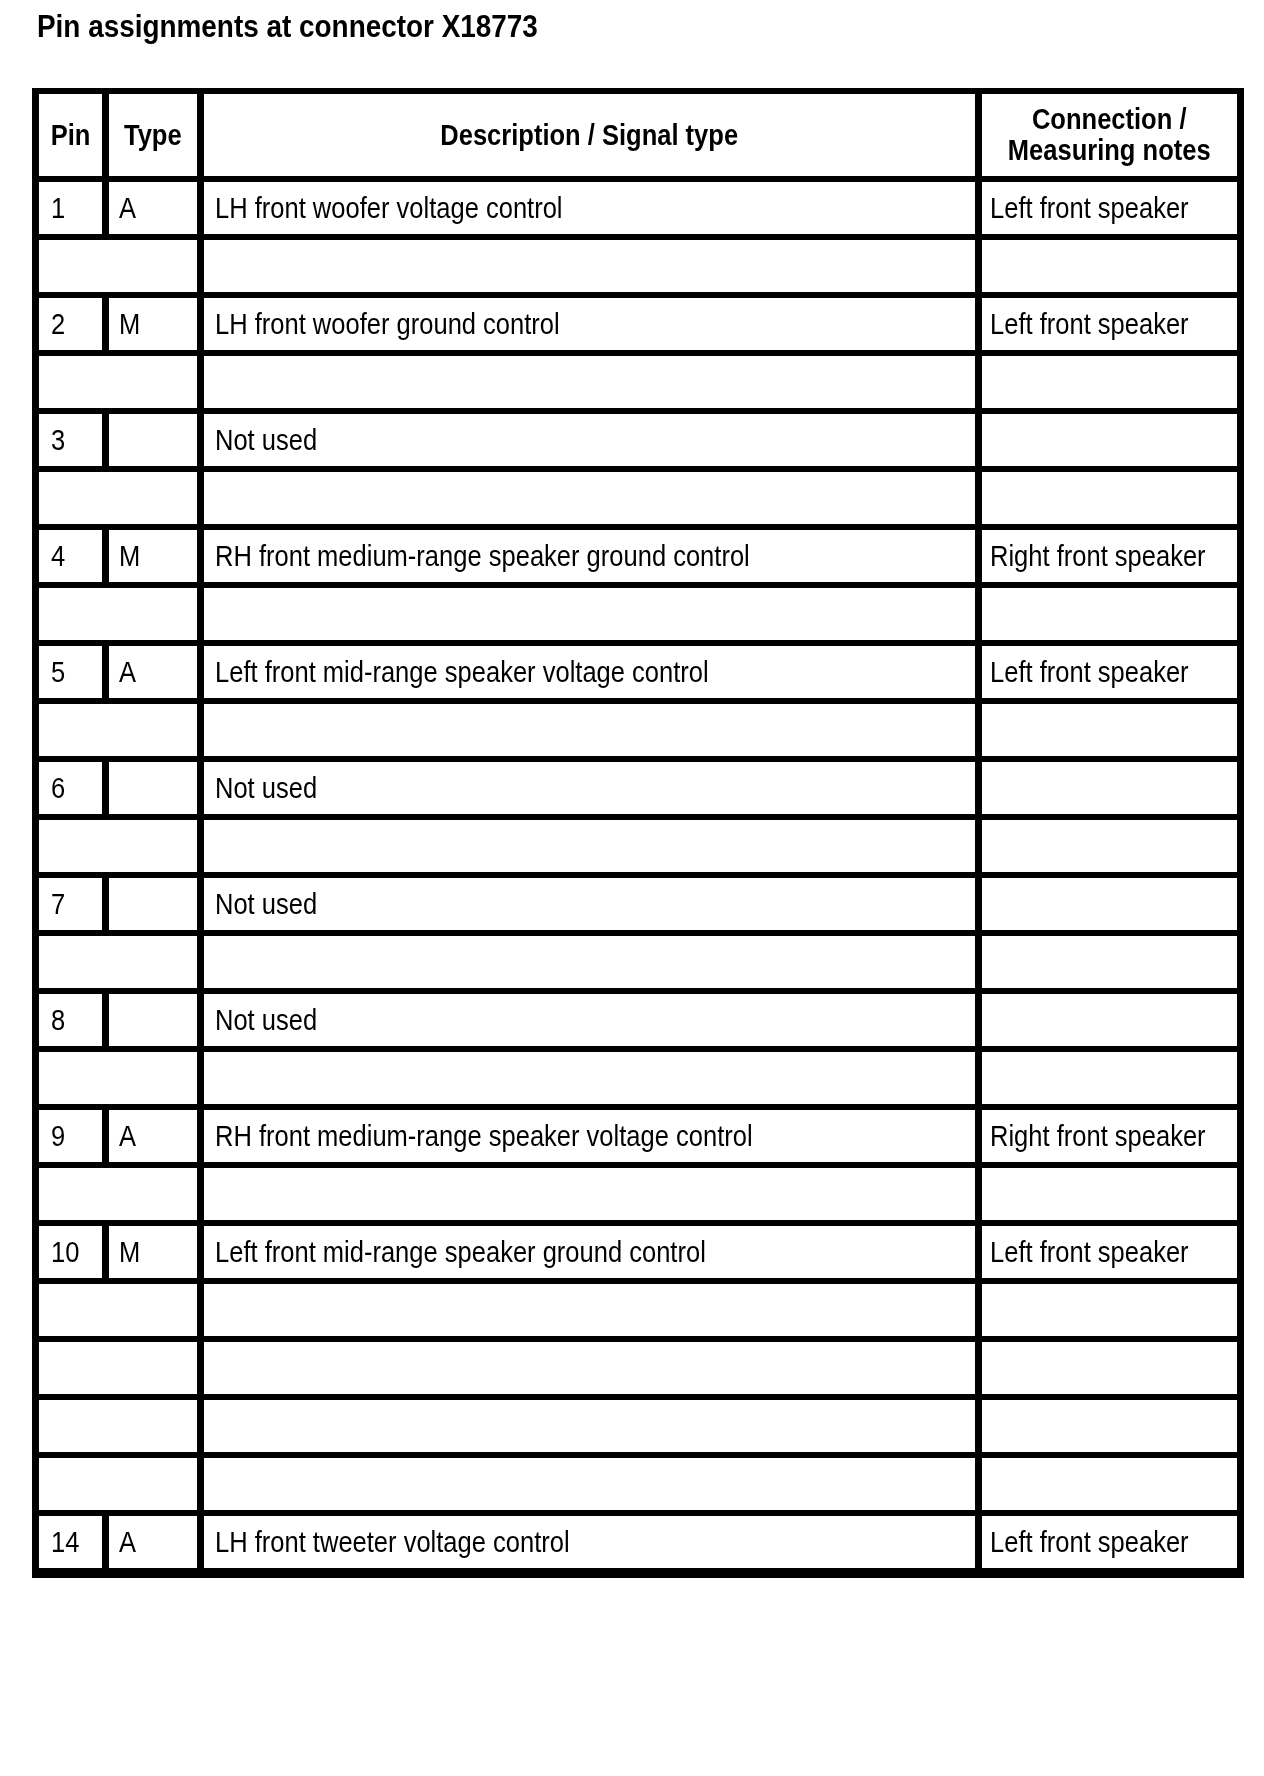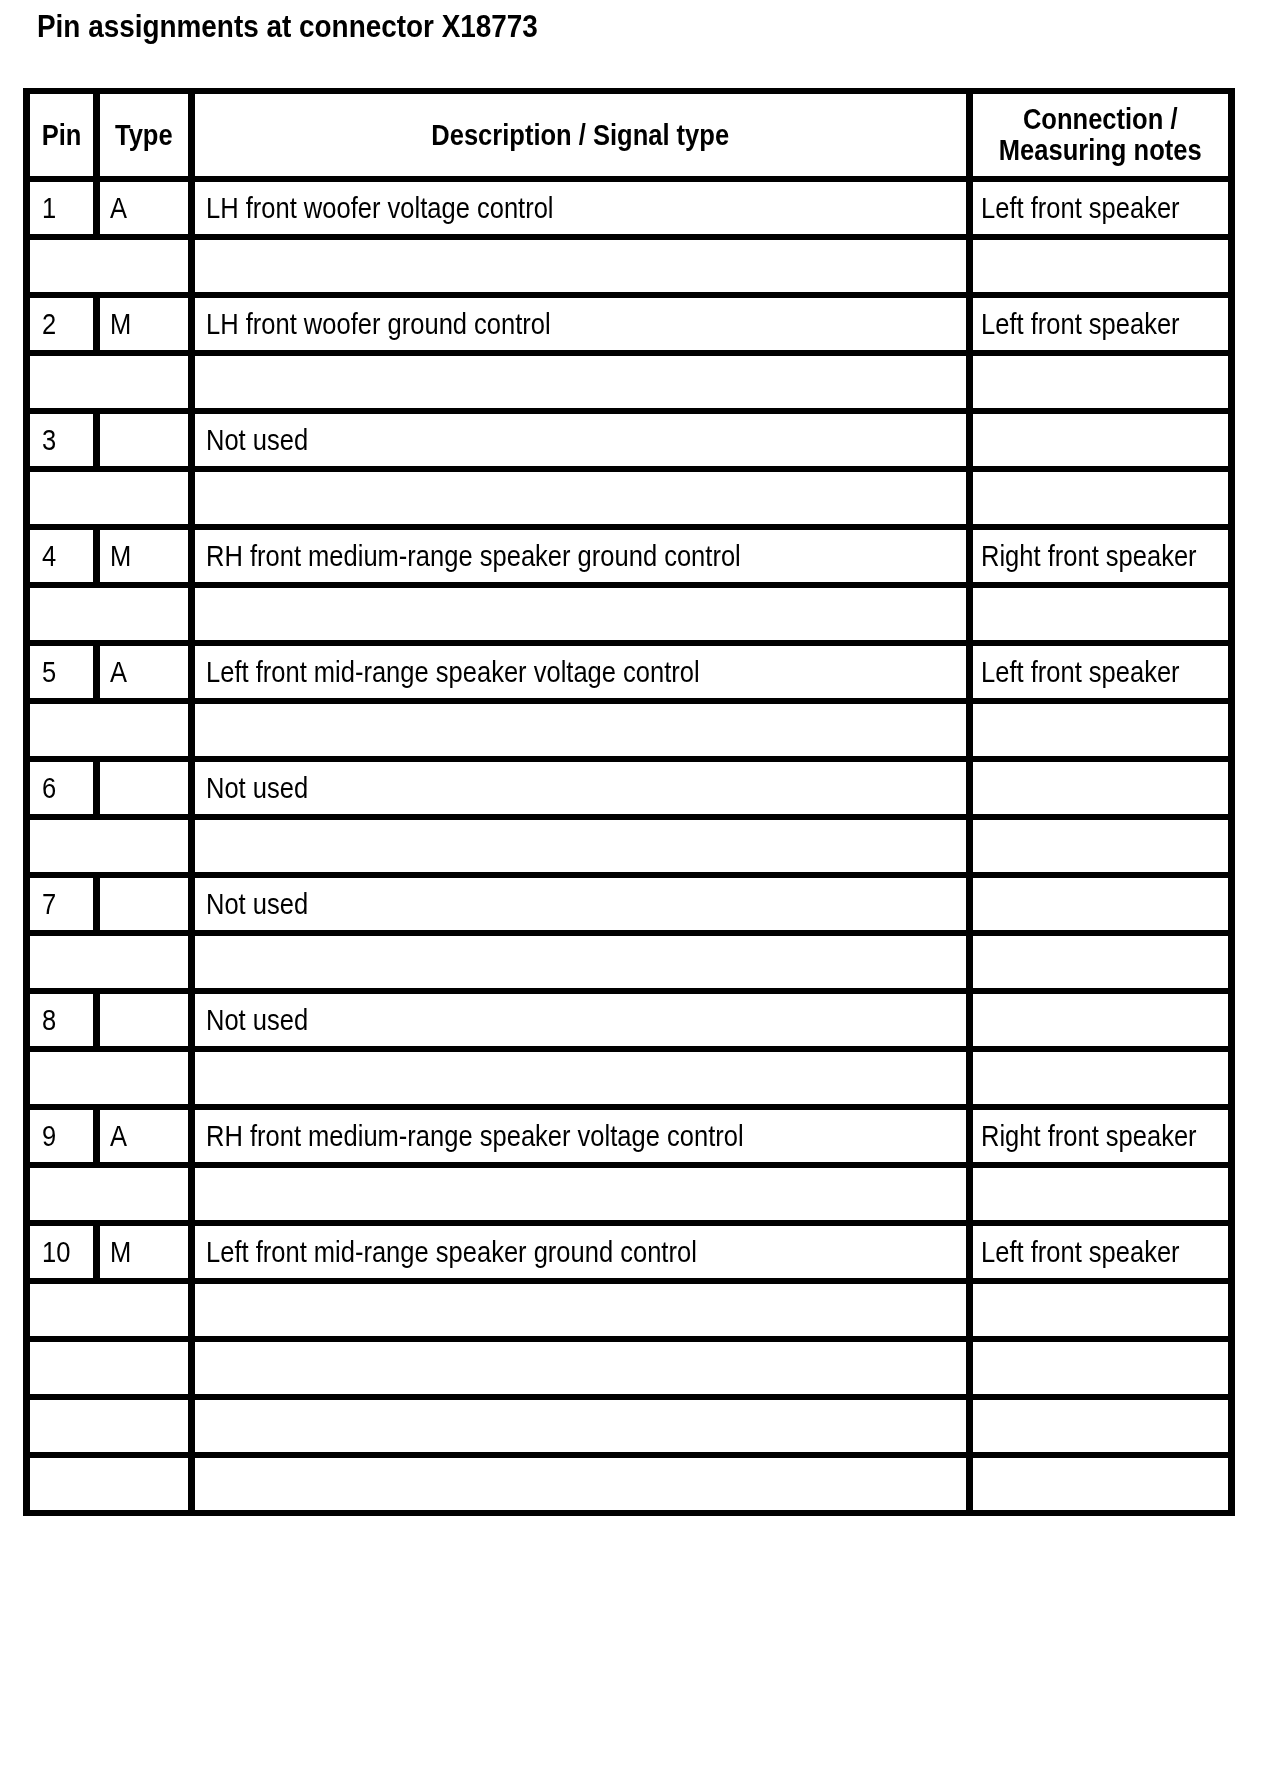--- a/index.html
+++ b/index.html
@@ -9,21 +9,21 @@
     font-family:"Liberation Sans", sans-serif;
     position:relative; overflow:hidden;
   }
   .doc-title {
     position:absolute; left:37px; top:8px;
     font-size:31px; font-weight:bold; white-space:nowrap;
     transform:scaleX(0.9); transform-origin:0 0;
     line-height:38px;
   }
   table.pin-table {
-    position:absolute; left:23px; top:88px;
+    position:absolute; left:32px; top:88px;
     border-collapse:collapse; table-layout:fixed;
   }
   .pin-table td {
     border:6px solid #000;
     border-left-width:7px; border-right-width:7px;
     padding:0; vertical-align:middle;
     font-size:29px; overflow:visible;
     background:#fff;
   }
   .pin-table thead td {
@@ -193,14 +193,20 @@
       <tr>
         <td colspan="2"></td>
         <td></td>
         <td></td>
       </tr>
       <tr>
         <td colspan="2"></td>
         <td></td>
         <td></td>
       </tr>
+      <tr class="last-row">
+        <td class="c-pin"><span class="tx">14</span></td>
+        <td class="c-type"><span class="tx">A</span></td>
+        <td class="c-desc"><span class="tx">LH front tweeter voltage control</span></td>
+        <td class="c-conn"><span class="tx">Left front speaker</span></td>
+      </tr>
     </tbody>
 </table>
 
 </body></html>

